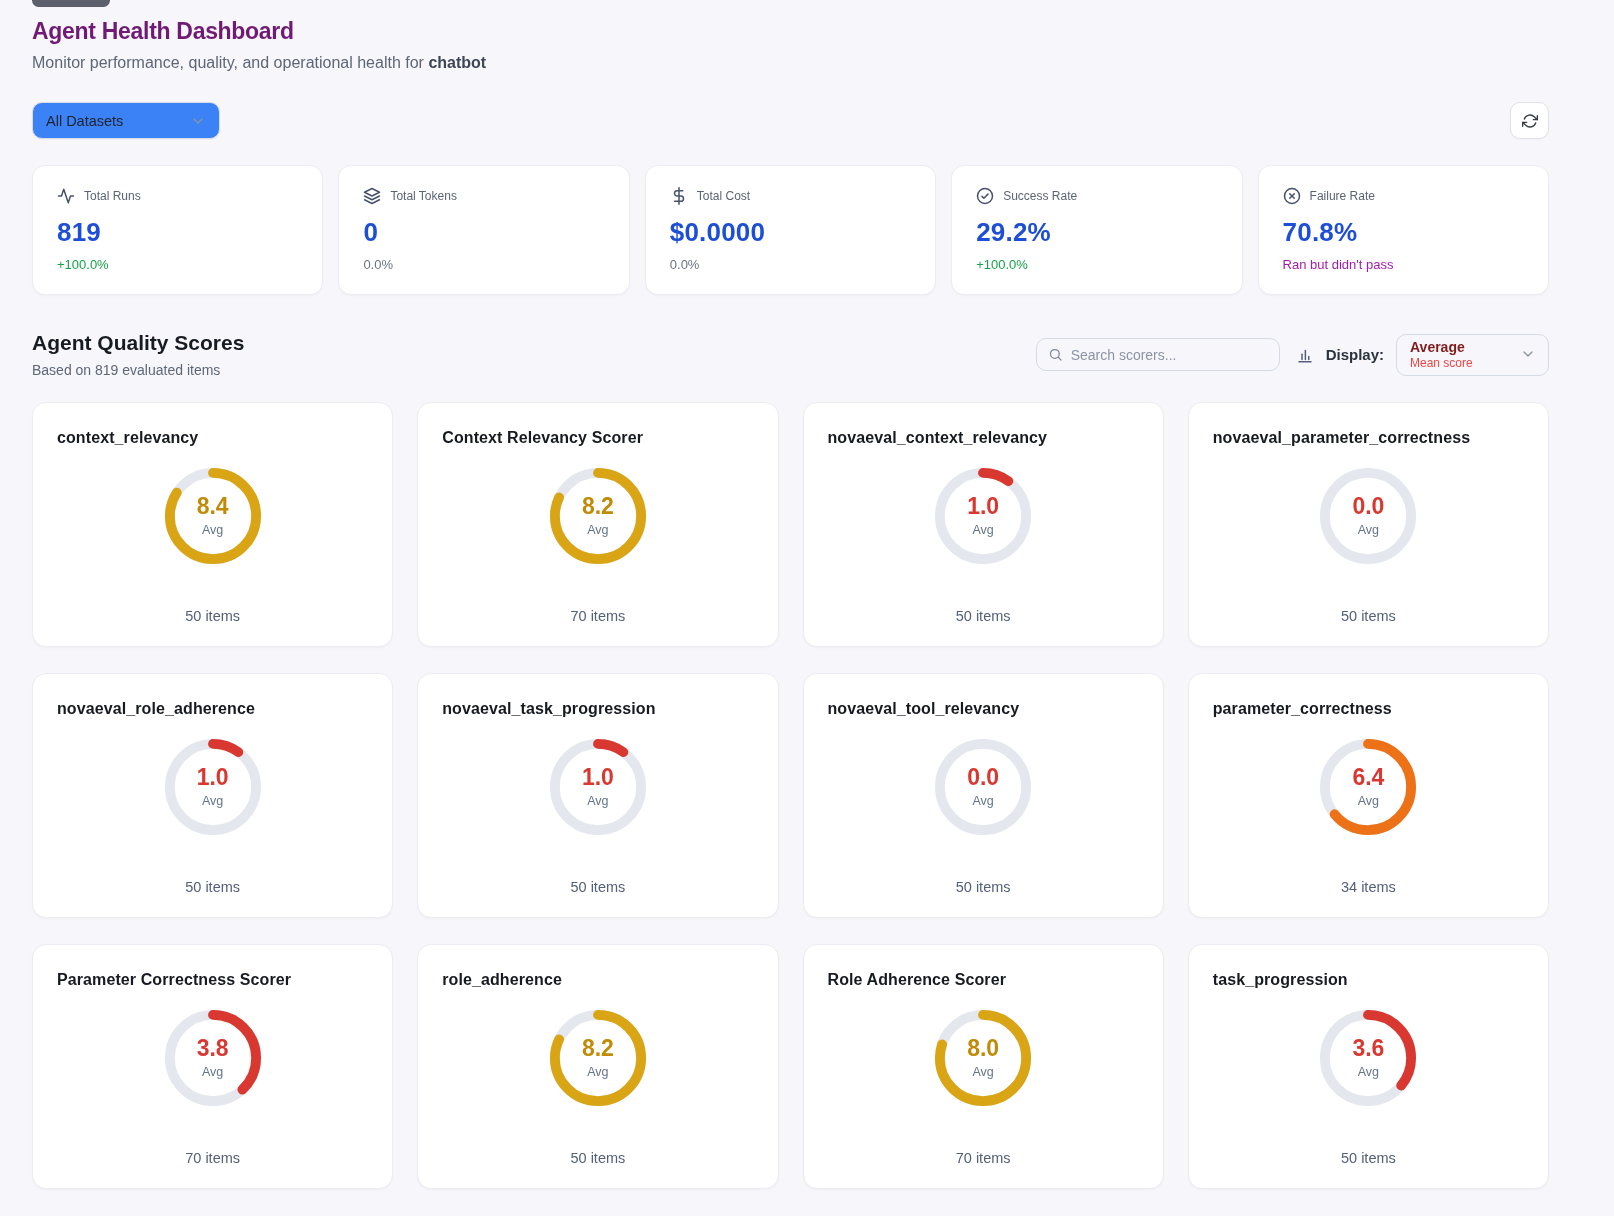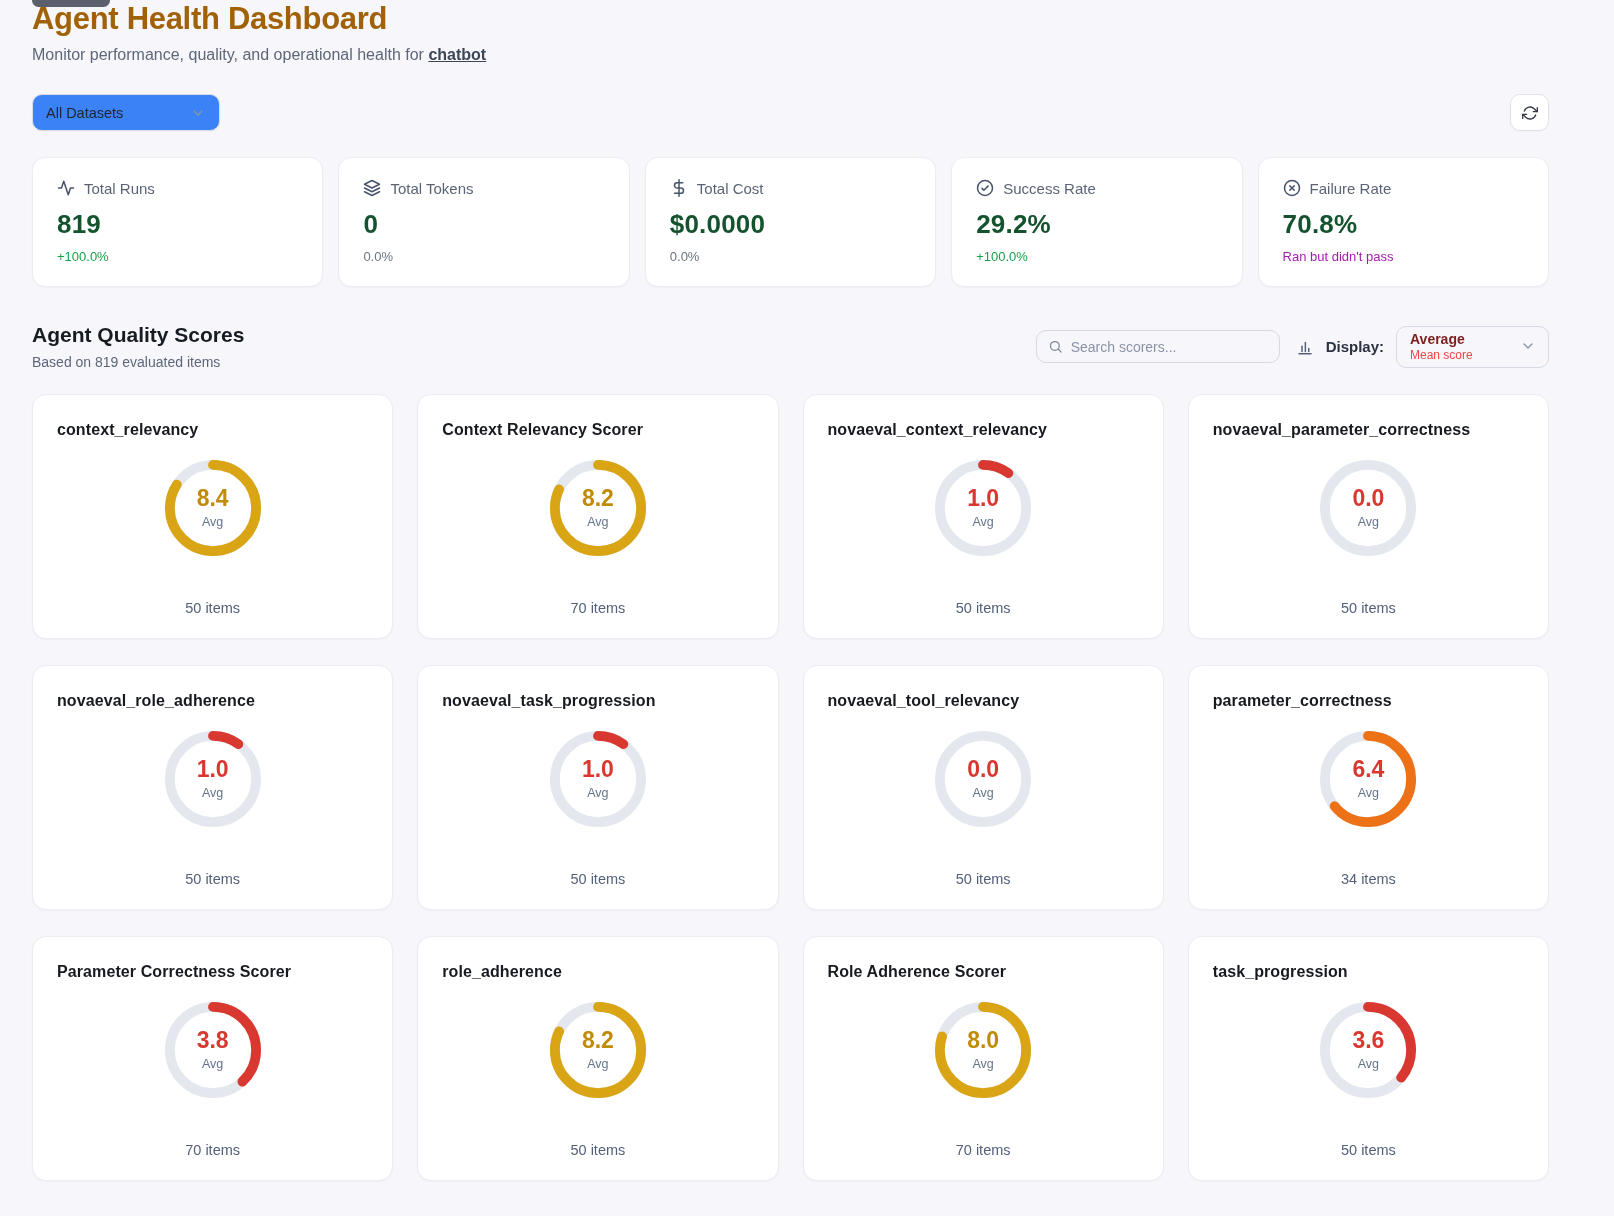--- a/index.html
+++ b/index.html
@@ -11,25 +11,25 @@
     position:relative;
   }
   .content { margin:0 65px 0 32px; position:relative; }
 
   .top-artifact{
     position:absolute; left:32px; top:-6px; width:78px; height:13px;
     background:#494f5c; border-radius:7px; opacity:.9;
   }
 
   h1.page-title{
-    padding-top:1px; font-size:31px; font-weight:800; color:#a16207;
+    padding-top:18px; font-size:23px; font-weight:800; color:#701a75;
     letter-spacing:-0.3px;
   }
   p.page-subtitle{ margin-top:9px; font-size:16px; color:#5d6678; }
-  p.page-subtitle strong{ color:#3d4657; font-weight:700;text-decoration:underline; }
+  p.page-subtitle strong{ color:#3d4657; font-weight:700; }
 
   .controls-row{ margin-top:30px; display:flex; align-items:center; justify-content:space-between; }
   .select{
     width:188px; height:37px; background:#3b82f6; border:1px solid #d8dce6;
     border-radius:10px; display:flex; align-items:center; justify-content:space-between;
     padding:0 13px; font-size:14.5px; color:#20252f; cursor:pointer;
     box-shadow:0 1px 2px rgba(16,24,40,.03);
   }
   .chev{ width:16px; height:16px; color:#8a93a6; flex:none; }
   .refresh-btn{
@@ -39,22 +39,22 @@
   }
   .refresh-btn svg{ width:16px; height:16px; color:#333a46; }
 
   .stats-grid{ margin-top:26px; display:grid; grid-template-columns:repeat(5,1fr); gap:15px; }
   .stat-card{
     background:#fff; border:1px solid #ebedf3; border-radius:13px; height:130px;
     padding:21px 24px; box-shadow:0 1px 2px rgba(16,24,40,.04);
   }
   .stat-head{ display:flex; align-items:center; gap:9px; }
   .stat-icon{ width:18px; height:18px; color:#47536a; flex:none; }
-  .stat-label{ font-size:15px; color:#5b6474; }
-  .stat-value{ margin-top:12px; font-size:26px; font-weight:800; color:#14532d; letter-spacing:.2px; }
+  .stat-label{ font-size:12px; color:#5b6474; }
+  .stat-value{ margin-top:12px; font-size:26px; font-weight:800; color:#1d4ed8; letter-spacing:.2px; }
   .stat-delta{ margin-top:9px; font-size:13px; color:#6b7280; }
 
   .quality-header{ margin-top:36px; display:flex; align-items:center; justify-content:space-between; }
   .quality-header h2{ font-size:21px; font-weight:800; color:#171b22; }
   .quality-header .sub{ margin-top:7px; font-size:14px; color:#5d6678; }
   .quality-controls{ display:flex; align-items:center; gap:12px; }
   .search-box{
     width:244px; height:33px; border:1px solid #d5dae4; border-radius:10px;
     display:flex; align-items:center; padding:0 11px; gap:8px; background:transparent;
   }

